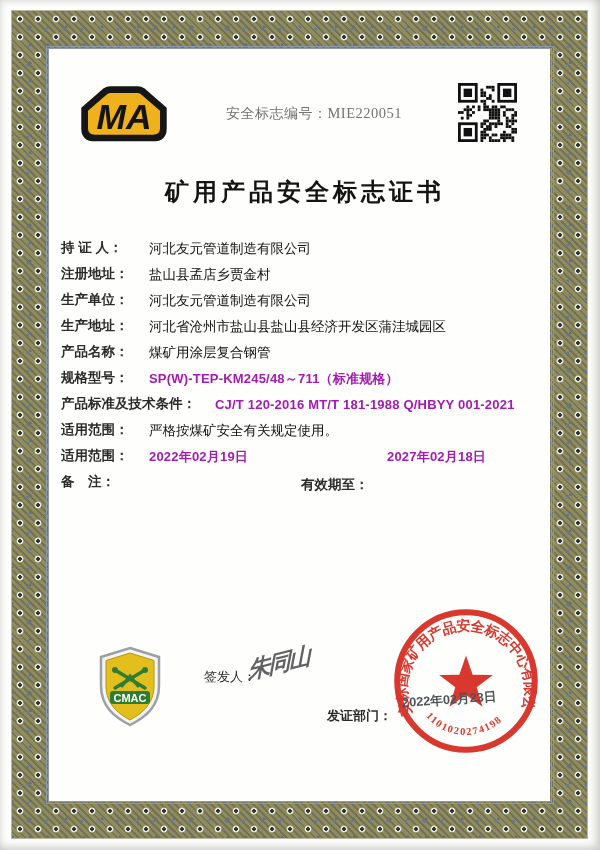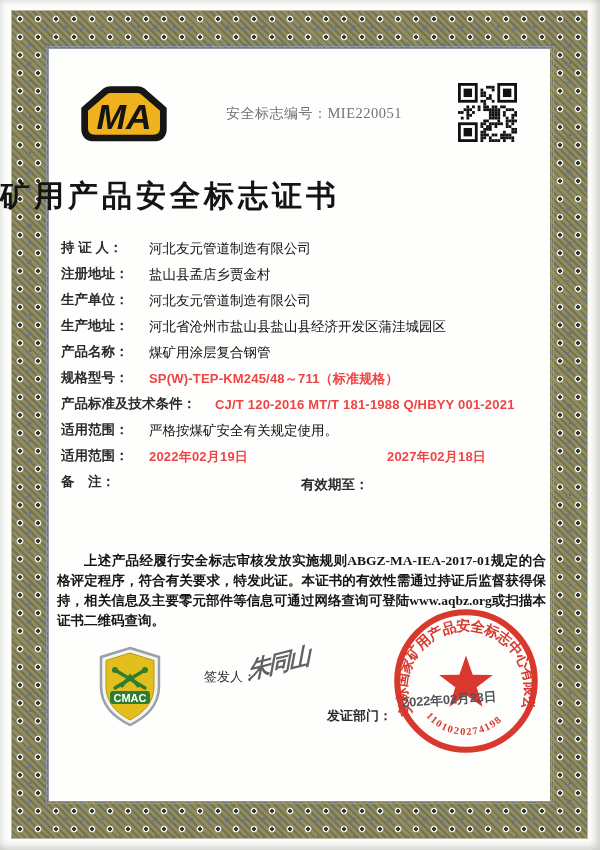--- a/index.html
+++ b/index.html
@@ -24,31 +24,31 @@
   }
   .band-hole{position:absolute;inset:38px;background:#fefefc;}
   .frame{position:absolute;inset:46px;border:3px double #9099a3;}
   
   .ma-logo{position:absolute;left:76px;top:85px;width:96px;height:58px;}
   .cert-no{position:absolute;top:105px;left:0;right:0;text-align:center;padding-left:28px;
     font-size:14px;color:#737373;letter-spacing:.5px;font-weight:500;}
   .cert-no .num{font-family:"Liberation Serif","DejaVu Serif",serif;font-size:14.5px;letter-spacing:.5px;}
   .qr{position:absolute;left:456px;top:83px;width:63px;height:59px;}
   
-  .title{position:absolute;top:176px;left:0;right:0;text-align:left;
-    font-size:30px;font-weight:900;color:#141414;letter-spacing:4px;
-    font-family:"Liberation Sans","DejaVu Sans",sans-serif;}
+  .title{position:absolute;top:176px;left:0;right:0;text-align:center;
+    font-size:24px;font-weight:900;color:#141414;letter-spacing:4px;
+    font-family:"Liberation Sans","DejaVu Sans",sans-serif;padding-left:10px;}
   
   .fields{position:absolute;top:239px;left:61px;right:50px;}
   .frow{height:26px;line-height:17px;white-space:nowrap;}
   .lbl{display:inline-block;width:88px;font-size:13.5px;font-weight:bold;color:#2b2b2b;vertical-align:top;}
   .lbl.wide{width:auto;margin-right:19px;}
   .val{font-size:13.5px;font-weight:400;color:#101010;
     font-family:"Liberation Serif","DejaVu Serif",serif;}
-  .val.code{font-family:"Liberation Sans","DejaVu Sans",sans-serif;font-weight:bold;color:#ef4444;font-size:13px;letter-spacing:.2px;}
+  .val.code{font-family:"Liberation Sans","DejaVu Sans",sans-serif;font-weight:bold;color:#a21caf;font-size:13px;letter-spacing:.2px;}
   .val.w150{display:inline-block;width:152px;}
   .lbl.second{width:86px;margin-top:29px;}
   
   .statement{position:absolute;top:551px;left:57px;width:489px;
     font-size:13.5px;font-weight:600;line-height:20px;color:#151515;
     text-indent:2em;text-align:justify;
     font-family:"Liberation Serif","DejaVu Serif",serif;}
   
   .cmac{position:absolute;left:97px;top:646px;width:66px;height:82px;}
   .sign-label{position:absolute;left:204px;top:668px;font-size:13px;font-weight:normal;color:#2b2b2b;}
@@ -235,21 +235,20 @@
       <span class="lbl">适用范围：</span><span class="val">严格按煤矿安全有关规定使用。</span>
     </div>
     <div class="frow">
       <span class="lbl">适用范围：</span><span class="val code w150">2022年02月19日</span><span class="lbl second">有效期至：</span><span class="val code">2027年02月18日</span>
     </div>
     <div class="frow">
       <span class="lbl">备　注：</span><span class="val"></span>
     </div>
   </div>
 
-  <div class="statement">上述产品经履行安全标志审核发放实施规则ABGZ-MA-IEA-2017-01规定的合格评定程序，符合有关要求，特发此证。本证书的有效性需通过持证后监督获得保持，相关信息及主要零元部件等信息可通过网络查询可登陆www.aqbz.org或扫描本证书二维码查询。</div>
 
   <svg class="cmac" viewBox="0 0 66 82">
     <path d="M33 2 L62 11 V40 C62 60 49 71 33 79 C17 71 4 60 4 40 V11 Z" fill="#f4f4f2" stroke="#9aa0a6" stroke-width="2.5"></path>
     <path d="M33 7 L57 14.5 V40 C57 57 46 67 33 74 C20 67 9 57 9 40 V14.5 Z" fill="#e3bf1d" stroke="#b8960e" stroke-width="1"></path>
     <g stroke="#2e7d32" stroke-width="3.4" stroke-linecap="round">
       <path d="M18 24 L48 42" fill="none"></path>
       <path d="M48 24 L18 42" fill="none"></path>
       <path d="M25 40 L33 30 L41 40" fill="none" stroke-width="3"></path>
       <circle cx="18" cy="24" r="3" fill="#2e7d32" stroke="none"></circle>
       <circle cx="48" cy="24" r="3" fill="#2e7d32" stroke="none"></circle>

